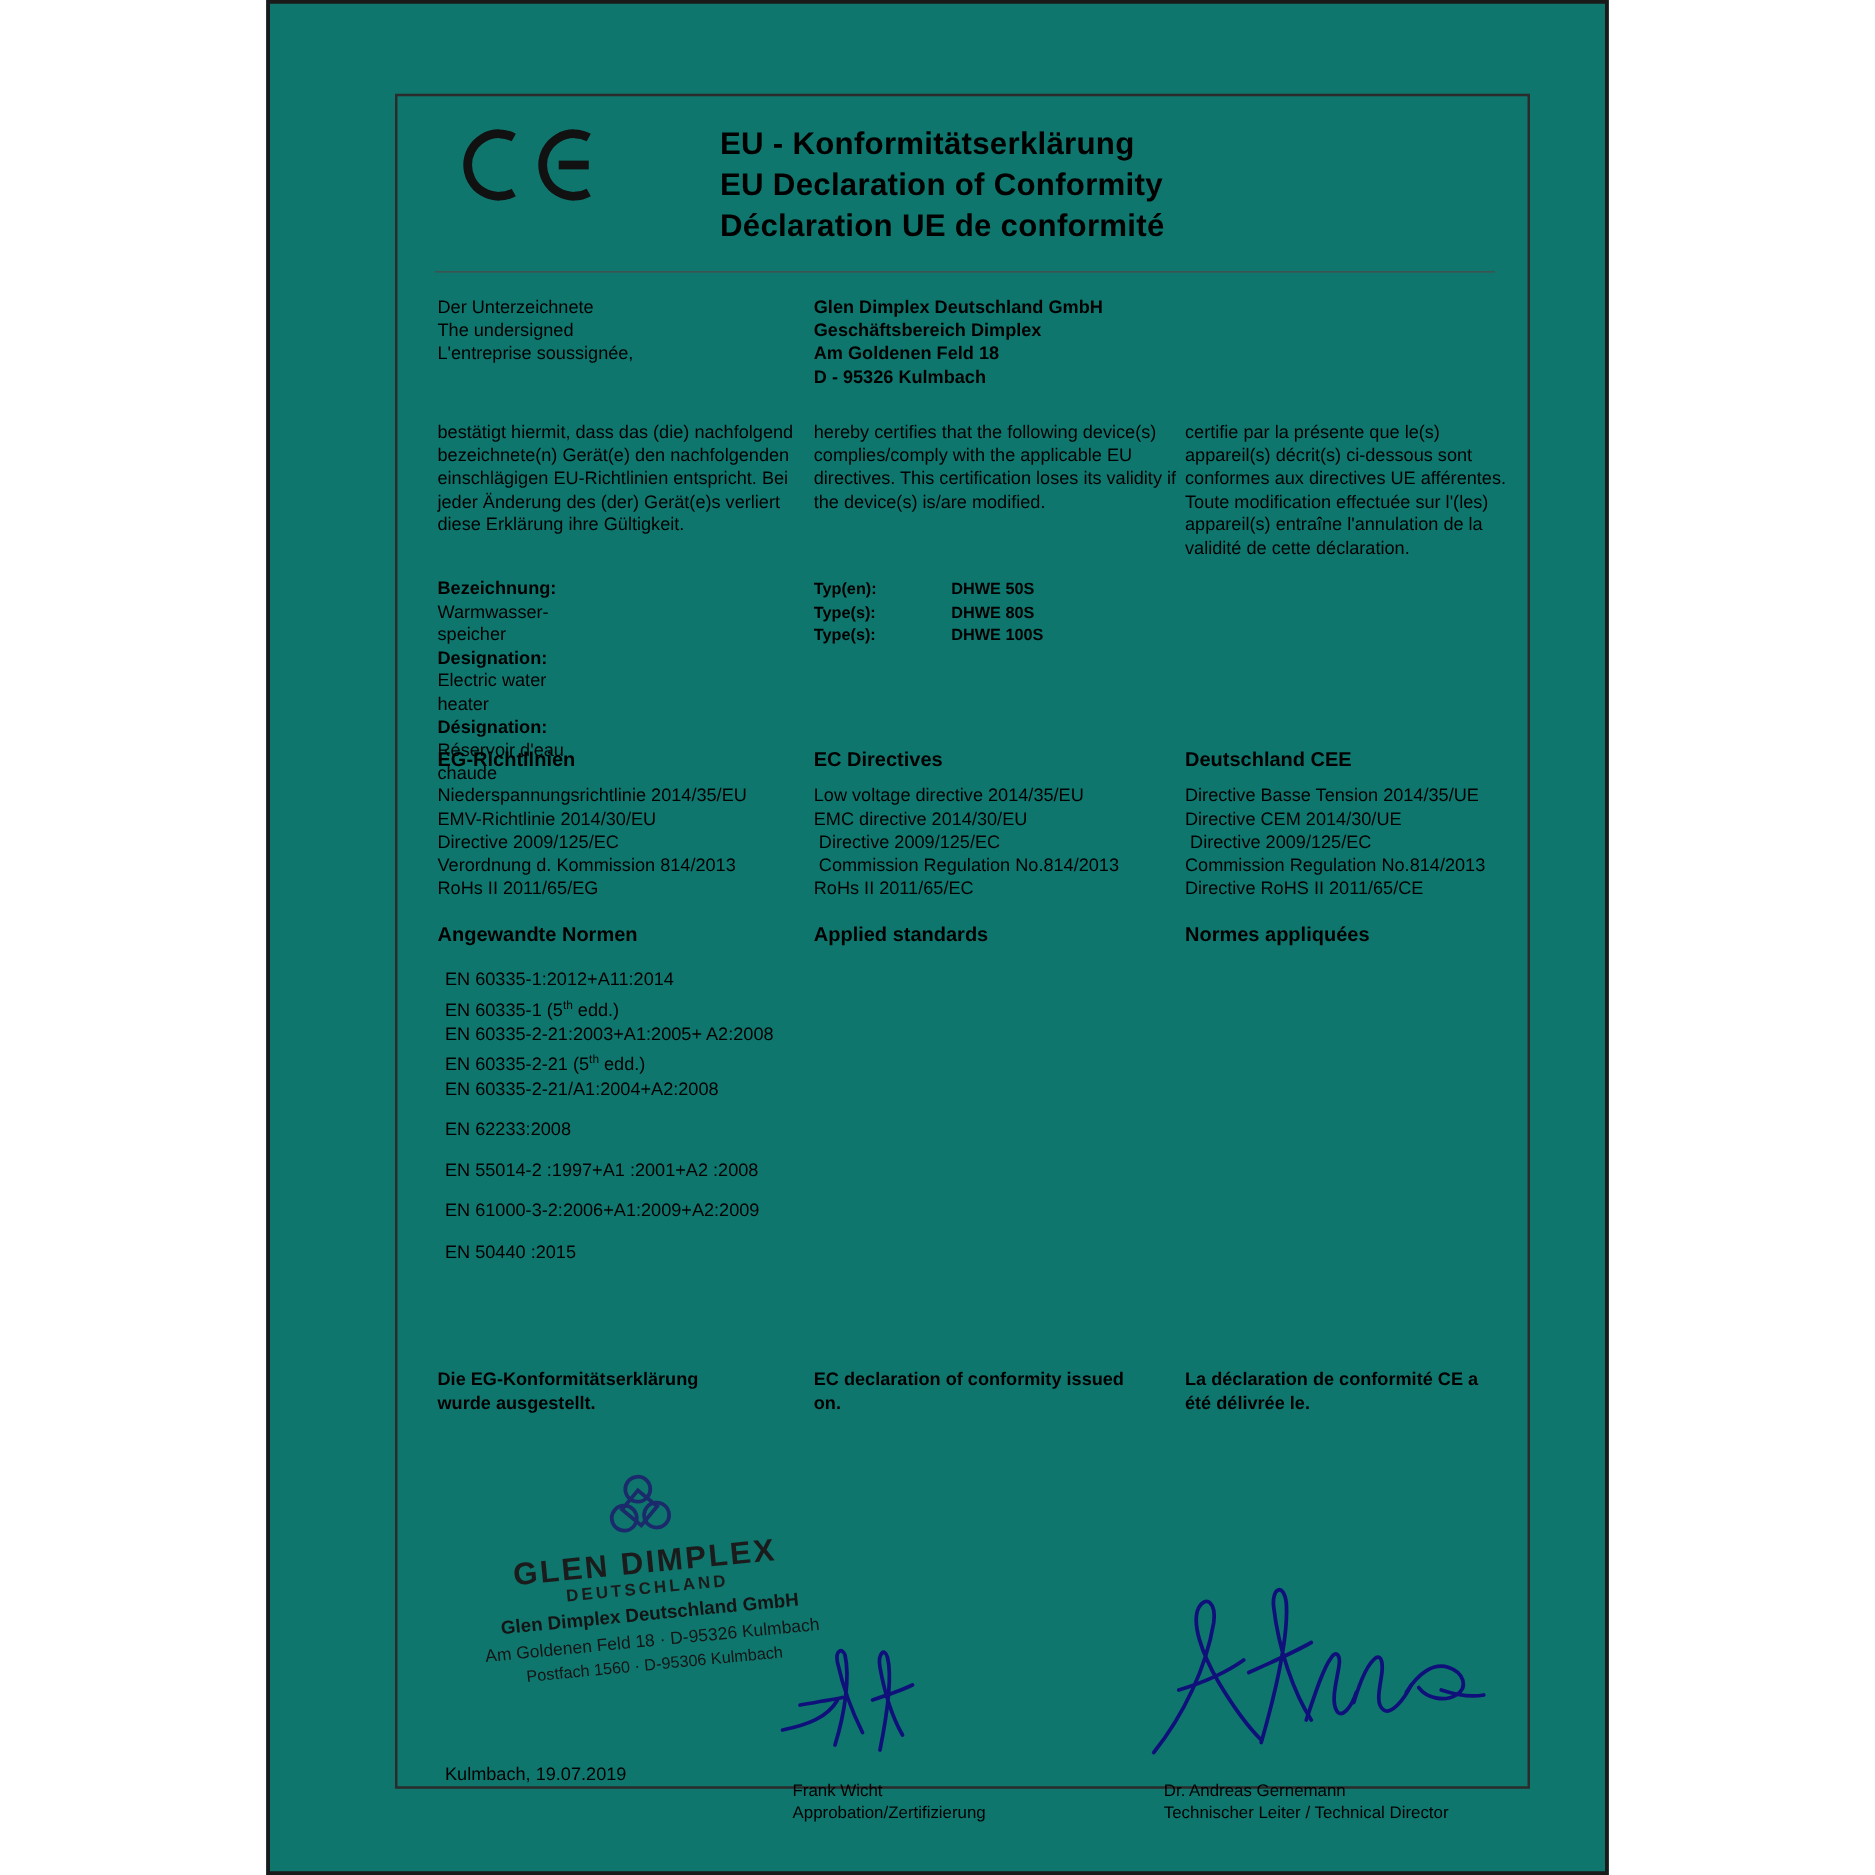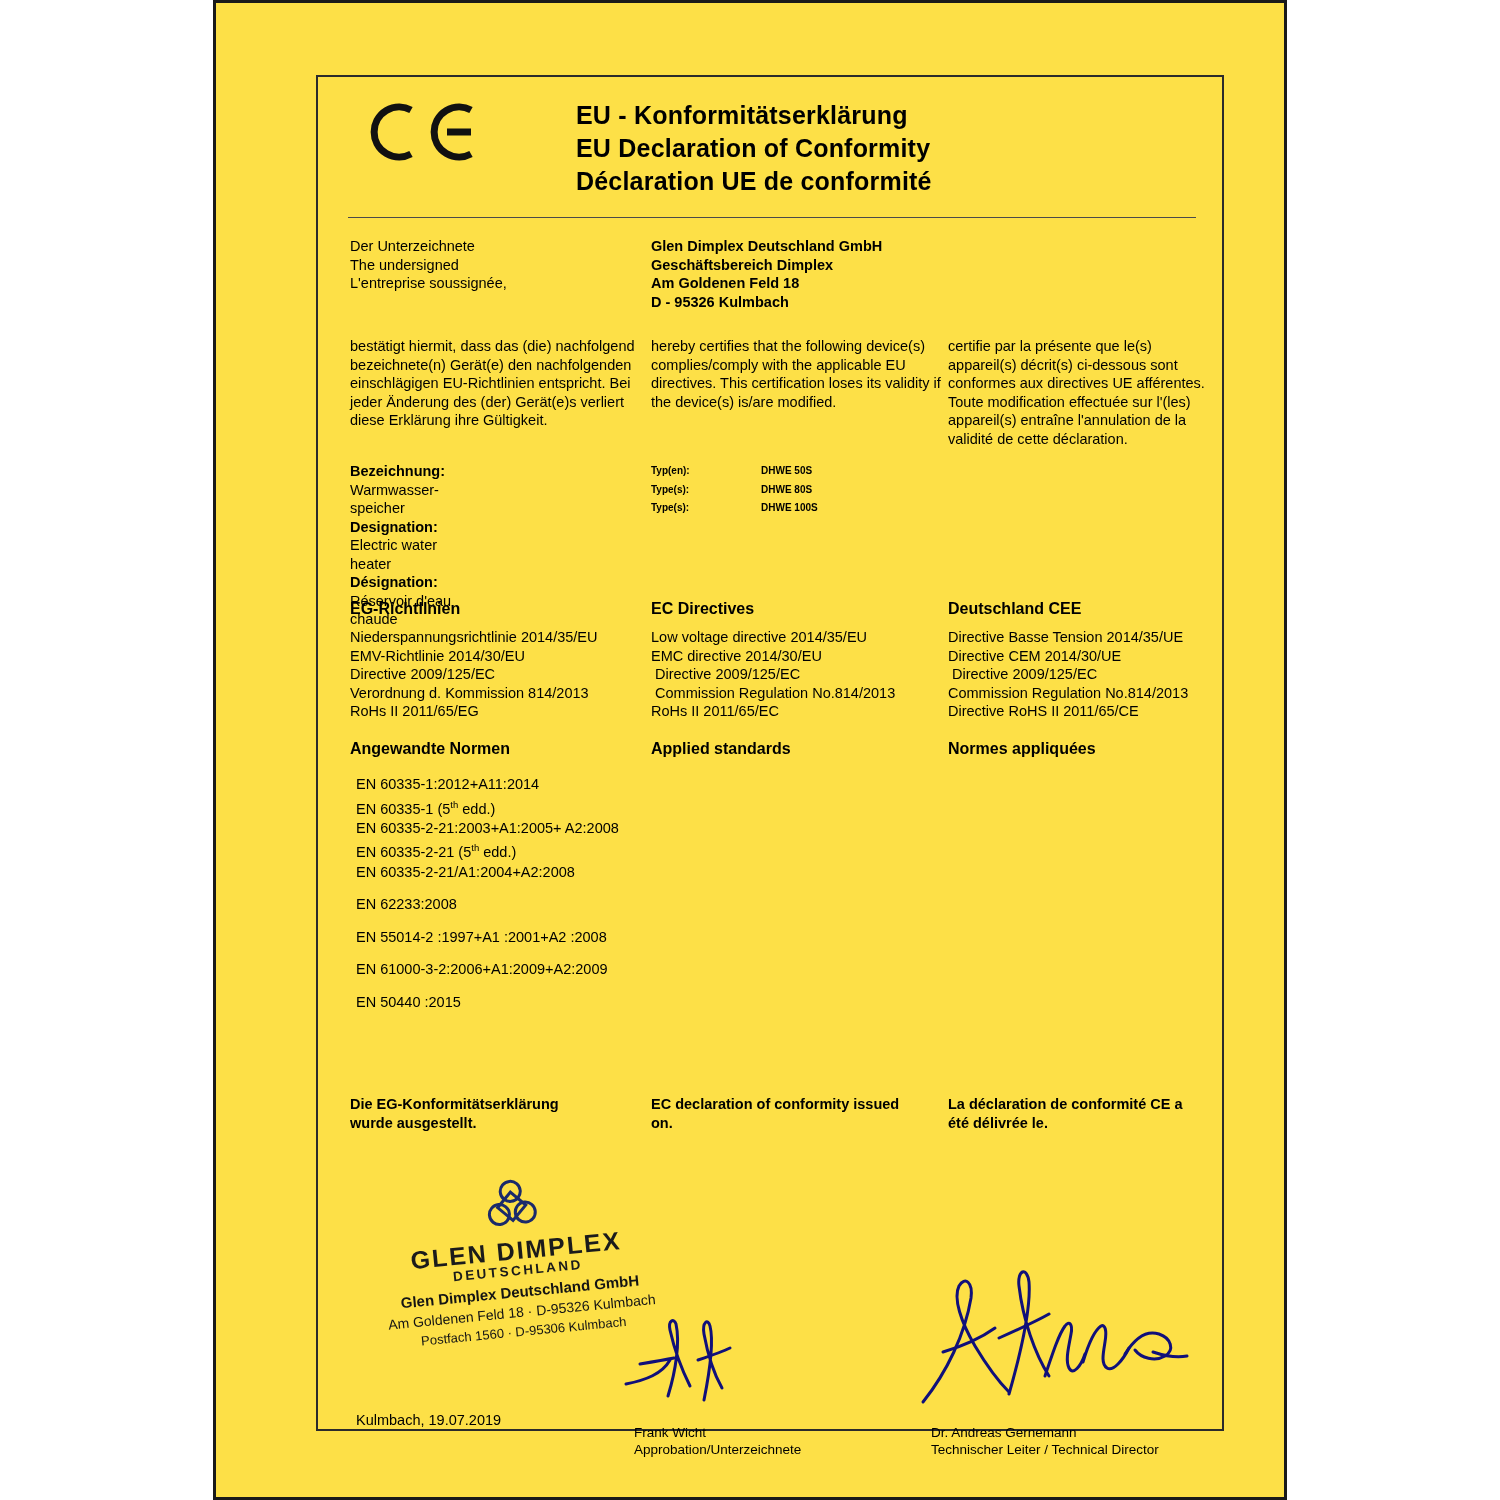--- a/index.html
+++ b/index.html
@@ -14,21 +14,21 @@
     color: #000;
     position: relative;
     overflow: hidden;
   }
   .page-outer {
     position: absolute;
     left: 213px;
     top: 0px;
     width: 1074px;
     height: 1500px;
-    background: #fde047;
+    background: #0f766e;
     border: 3px solid #1a1a1a;
     box-sizing: border-box;
   }
   .page-inner {
     position: absolute;
     left: 100px;
     top: 72px;
     width: 908px;
     height: 1356px;
     border: 2px solid #2b2b2b;
@@ -101,21 +101,21 @@
     flex-direction: column;
   }
   .desig-label {
     width: 123px;
     font-weight: bold;
     flex: none;
   }
   .desig-val { font-weight: normal; }
   .type-row {
     display: flex;
-    font-size: 10px;
+    font-size: 13px;
     line-height: 18.5px;
     font-weight: bold;
   }
   .type-label { width: 110px; flex: none; }
   .type-val { }
 
   
   .sec-directives { top: 523px; }
   .sec-head {
     font-weight: bold;
@@ -414,21 +414,21 @@
             <path d="M132 134 C 140 110, 146 92, 152 84 C 156 78, 160 82, 158 92 C 156 104, 152 118, 156 126 C 160 134, 168 124, 172 112"></path>
             <path d="M170 120 C 176 100, 182 88, 188 84 C 192 82, 194 88, 192 100 C 190 112, 188 122, 194 126 C 200 130, 210 118, 216 106"></path>
             <path d="M212 112 C 222 96, 234 88, 246 92 C 258 96, 262 108, 252 114 C 242 120, 228 116, 222 108"></path>
             <path d="M240 110 C 252 114, 264 116, 274 114"></path>
           </g>
         </svg>
       </div>
 
       <div class="sig-caption cap-mid">
         <div>Frank Wicht</div>
-        <div>Approbation/Unterzeichnete</div>
+        <div>Approbation/Zertifizierung</div>
       </div>
 
       <div class="sig-caption cap-right">
         <div>Dr. Andreas Gernemann</div>
         <div>Technischer Leiter / Technical Director</div>
       </div>
 
     </div>
 
   </div>

